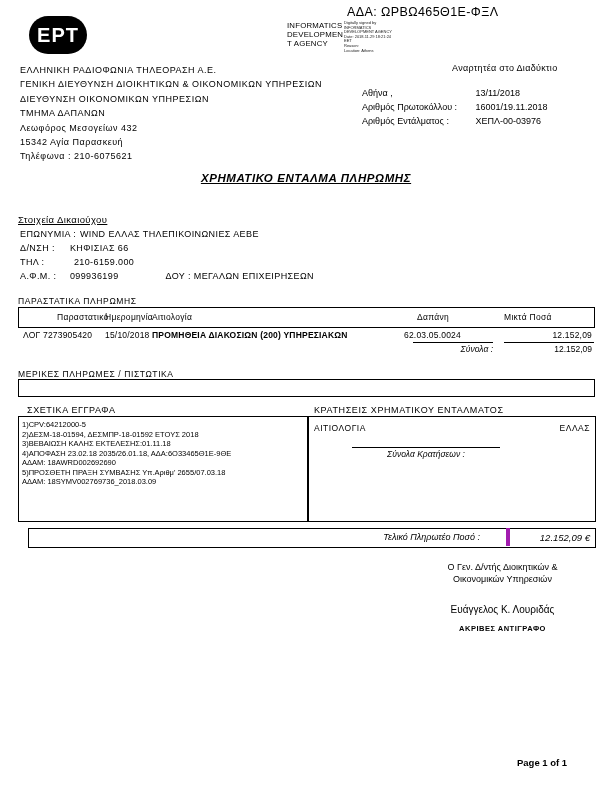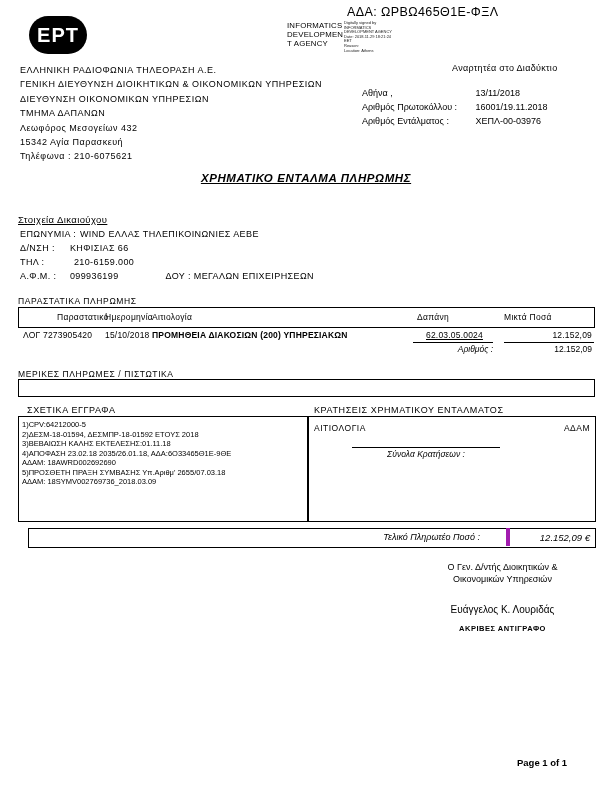--- a/index.html
+++ b/index.html
@@ -137,25 +137,25 @@
   <div class="abs tbl-header-box"></div>
   <div class="abs th" style="left:23px;padding-left:34px;">Παραστατικό</div>
   <div class="abs th" style="left:105px;">Ημερομηνία</div>
   <div class="abs th" style="left:152px;">Αιτιολογία</div>
   <div class="abs th" style="left:417px;">Δαπάνη</div>
   <div class="abs th" style="left:504px;width:88px;text-align:left;">Μικτά Ποσά</div>
 
   <div class="abs td" style="left:23px;">ΛΟΓ 7273905420</div>
   <div class="abs td" style="left:105px;">15/10/2018</div>
   <div class="abs td" style="left:152px;font-weight:bold;">ΠΡΟΜΗΘΕΙΑ ΔΙΑΚΟΣΙΩΝ (200) ΥΠΗΡΕΣΙΑΚΩΝ</div>
-  <div class="abs td" style="left:426px;text-decoration:underline;">62.03.05.0024</div>
+  <div class="abs td" style="left:404px;">62.03.05.0024</div>
   <div class="abs td" style="left:504px;width:88px;text-align:right;">12.152,09</div>
 
   <div class="abs rule" style="left:413px;top:342px;width:80px;"></div>
-  <div class="abs sum-txt" style="left:413px;top:344px;width:80px;">Αριθμός :</div>
+  <div class="abs sum-txt" style="left:413px;top:344px;width:80px;">Σύνολα :</div>
   <div class="abs rule" style="left:504px;top:342px;width:90px;"></div>
   <div class="abs sum-txt" style="left:504px;top:344px;width:88px;font-style:normal;">12.152,09</div>
 
   <div class="abs sec-label" style="left:18px;top:369px;">ΜΕΡΙΚΕΣ ΠΛΗΡΩΜΕΣ / ΠΙΣΤΩΤΙΚΑ</div>
   <div class="abs empty-box"></div>
 
   <div class="abs sec-label" style="left:27px;top:405px;font-size:9px;">ΣΧΕΤΙΚΑ ΕΓΓΡΑΦΑ</div>
   <div class="abs sec-label" style="left:314px;top:405px;font-size:9px;">ΚΡΑΤΗΣΕΙΣ ΧΡΗΜΑΤΙΚΟΥ ΕΝΤΑΛΜΑΤΟΣ</div>
   <div class="abs docs-box"></div>
   <div class="abs kr-box"></div>
@@ -164,21 +164,21 @@
     <div>1)CPV:64212000-5</div>
     <div>2)ΔΕΣΜ-18-01594, ΔΕΣΜΠΡ-18-01592    ΕΤΟΥΣ 2018</div>
     <div>3)ΒΕΒΑΙΩΣΗ ΚΑΛΗΣ ΕΚΤΕΛΕΣΗΣ:01.11.18</div>
     <div>4)ΑΠΟΦΑΣΗ 23.02.18 2035/26.01.18, ΑΔΑ:6Ο33465Θ1Ε-9ΘΕ</div>
     <div>ΑΔΑΜ: 18AWRD002692690</div>
     <div>5)ΠΡΟΣΘΕΤΗ ΠΡΑΞΗ ΣΥΜΒΑΣΗΣ Υπ.Αριθμ' 2655/07.03.18</div>
     <div>ΑΔΑΜ: 18SYMV002769736_2018.03.09</div>
   </div>
 
   <div class="abs kr-h" style="left:314px;">ΑΙΤΙΟΛΟΓΙΑ</div>
-  <div class="abs kr-h" style="left:545px;width:45px;text-align:right;">ΑΔΑΜ</div>
+  <div class="abs kr-h" style="left:545px;width:45px;text-align:right;">ΕΛΛΑΣ</div>
   <div class="abs rule kr-rule"></div>
   <div class="abs kr-total">Σύνολα Κρατήσεων :</div>
 
   <div class="abs final-box"></div>
   <div class="abs final-label">Τελικό Πληρωτέο Ποσό :</div>
   <div class="abs final-amount">12.152,09 €</div>
 
   <div class="abs sig-title">
     <div>Ο Γεν. Δ/ντής Διοικητικών &amp;</div>
     <div>Οικονομικών Υπηρεσιών</div>

